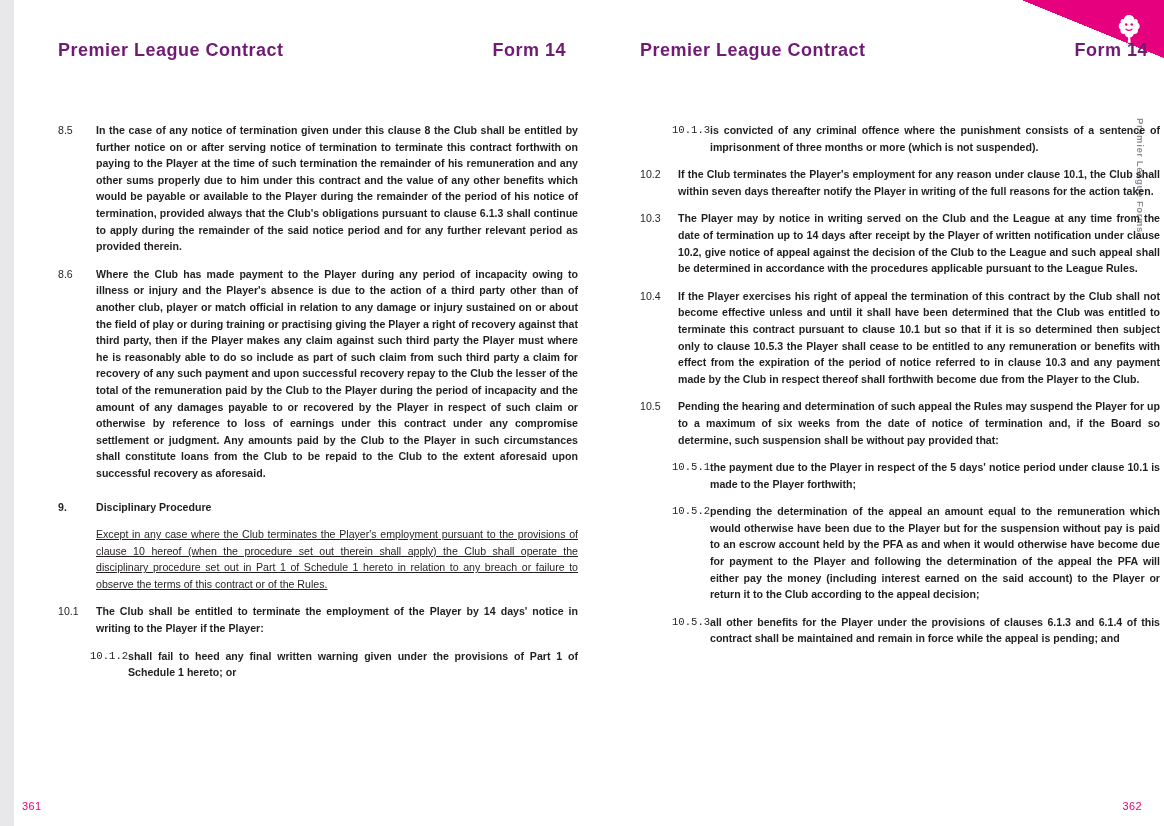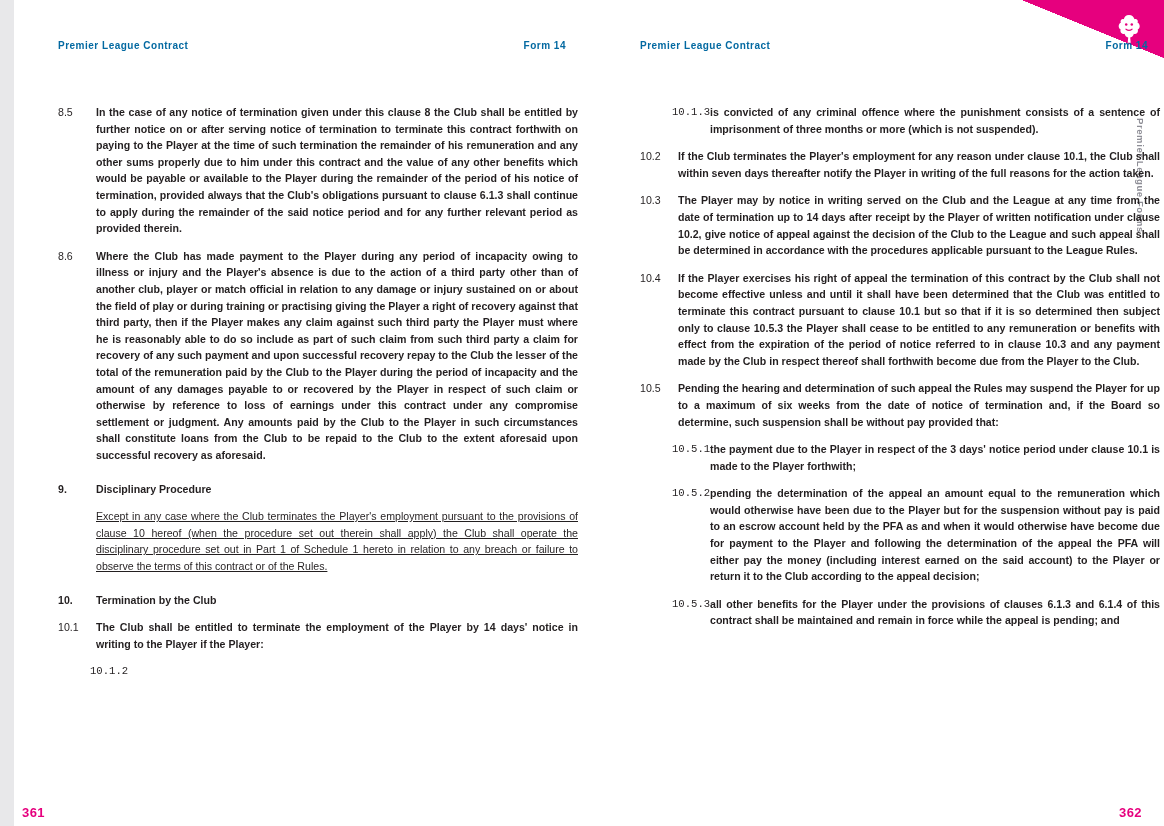--- a/index.html
+++ b/index.html
@@ -61,29 +61,29 @@
     position: absolute;
     top: 40px;
     width: 520px;
   }
   .col-left  { left: 58px; }
   .col-right { left: 640px; }
 
   .running-head {
     position: relative;
     height: 34px;
-    color: #0369a1;
-    font-size: 10px;
+    color: #701a75;
+    font-size: 18px;
     font-weight: bold;
     letter-spacing: 0.5px;
   }
   .running-head .rh-left { position: absolute; left: 0; top: 0; }
   .running-head .rh-right { position: absolute; right: 12px; top: 0; }
 
-  .body { position: relative; margin-top: 30px; }
+  .body { position: relative; margin-top: 48px; }
 
   .clause {
     position: relative;
     margin-bottom: 11px;
     padding-left: 0;
   }
   .clause .num {
     position: absolute;
     left: 0;
     top: 0;
@@ -129,23 +129,23 @@
     color: #231f20;
     font-size: 10.6px;
     line-height: 16.6px;
     text-align: justify;
     margin-bottom: 11px;
     text-decoration: underline;
   }
 
   .folio {
     position: absolute;
-    bottom: 6px;
-    font-size: 13px;
-    font-weight: bold;
+    bottom: 14px;
+    font-size: 11px;
+    font-weight: normal;
     color: #e6007e;
     letter-spacing: 0.4px;
   }
   .folio-left { left: 22px; }
   .folio-right { right: 22px; }
 </style>
 </head>
 <body>
 
 <div class="page">
@@ -177,30 +177,27 @@
         </div>
         <div class="clause lvl1">
           <span class="num">8.6</span>
           <div class="txt">Where the Club has made payment to the Player during any period of incapacity owing to illness or injury and the Player's absence is due to the action of a third party other than of another club, player or match official in relation to any damage or injury sustained on or about the field of play or during training or practising giving the Player a right of recovery against that third party, then if the Player makes any claim against such third party the Player must where he is reasonably able to do so include as part of such claim from such third party a claim for recovery of any such payment and upon successful recovery repay to the Club the lesser of the total of the remuneration paid by the Club to the Player during the period of incapacity and the amount of any damages payable to or recovered by the Player in respect of such claim or otherwise by reference to loss of earnings under this contract under any compromise settlement or judgment. Any amounts paid by the Club to the Player in such circumstances shall constitute loans from the Club to be repaid to the Club to the extent aforesaid upon successful recovery as aforesaid.</div>
         </div>
         <div class="heading">
           <span class="num">9.</span>
           <div class="txt">Disciplinary Procedure</div>
         </div>
         <div class="plainpara">Except in any case where the Club terminates the Player's employment pursuant to the provisions of clause 10 hereof (when the procedure set out therein shall apply) the Club shall operate the disciplinary procedure set out in Part 1 of Schedule 1 hereto in relation to any breach or failure to observe the terms of this contract or of the Rules.</div>
-        <div class="heading">
-          <span class="num">10.</span>
-          <div class="txt">Termination by the Club</div>
-        </div>
         <div class="clause lvl1">
           <span class="num">10.1</span>
           <div class="txt">The Club shall be entitled to terminate the employment of the Player by 14 days' notice in writing to the Player if the Player:</div>
         </div>
         <div class="clause lvl2">
           <span class="num">10.1.2</span>
+          <div class="txt">shall fail to heed any final written warning given under the provisions of Part 1 of Schedule 1 hereto; or</div>
         </div>
       </div>
   </div>
 
   <div class="col col-right">
     <div class="running-head">
       <span class="rh-left">Premier League Contract</span>
       <span class="rh-right">Form 14</span>
     </div>
     <div class="body" id="right-body">
@@ -219,21 +216,21 @@
         <div class="clause lvl1">
           <span class="num">10.4</span>
           <div class="txt">If the Player exercises his right of appeal the termination of this contract by the Club shall not become effective unless and until it shall have been determined that the Club was entitled to terminate this contract pursuant to clause 10.1 but so that if it is so determined then subject only to clause 10.5.3 the Player shall cease to be entitled to any remuneration or benefits with effect from the expiration of the period of notice referred to in clause 10.3 and any payment made by the Club in respect thereof shall forthwith become due from the Player to the Club.</div>
         </div>
         <div class="clause lvl1">
           <span class="num">10.5</span>
           <div class="txt">Pending the hearing and determination of such appeal the Rules may suspend the Player for up to a maximum of six weeks from the date of notice of termination and, if the Board so determine, such suspension shall be without pay provided that:</div>
         </div>
         <div class="clause lvl2">
           <span class="num">10.5.1</span>
-          <div class="txt">the payment due to the Player in respect of the 3 days' notice period under clause 10.1 is made to the Player forthwith;</div>
+          <div class="txt">the payment due to the Player in respect of the 5 days' notice period under clause 10.1 is made to the Player forthwith;</div>
         </div>
         <div class="clause lvl2">
           <span class="num">10.5.2</span>
           <div class="txt">pending the determination of the appeal an amount equal to the remuneration which would otherwise have been due to the Player but for the suspension without pay is paid to an escrow account held by the PFA as and when it would otherwise have become due for payment to the Player and following the determination of the appeal the PFA will either pay the money (including interest earned on the said account) to the Player or return it to the Club according to the appeal decision;</div>
         </div>
         <div class="clause lvl2">
           <span class="num">10.5.3</span>
           <div class="txt">all other benefits for the Player under the provisions of clauses 6.1.3 and 6.1.4 of this contract shall be maintained and remain in force while the appeal is pending; and</div>
         </div>
       </div>

